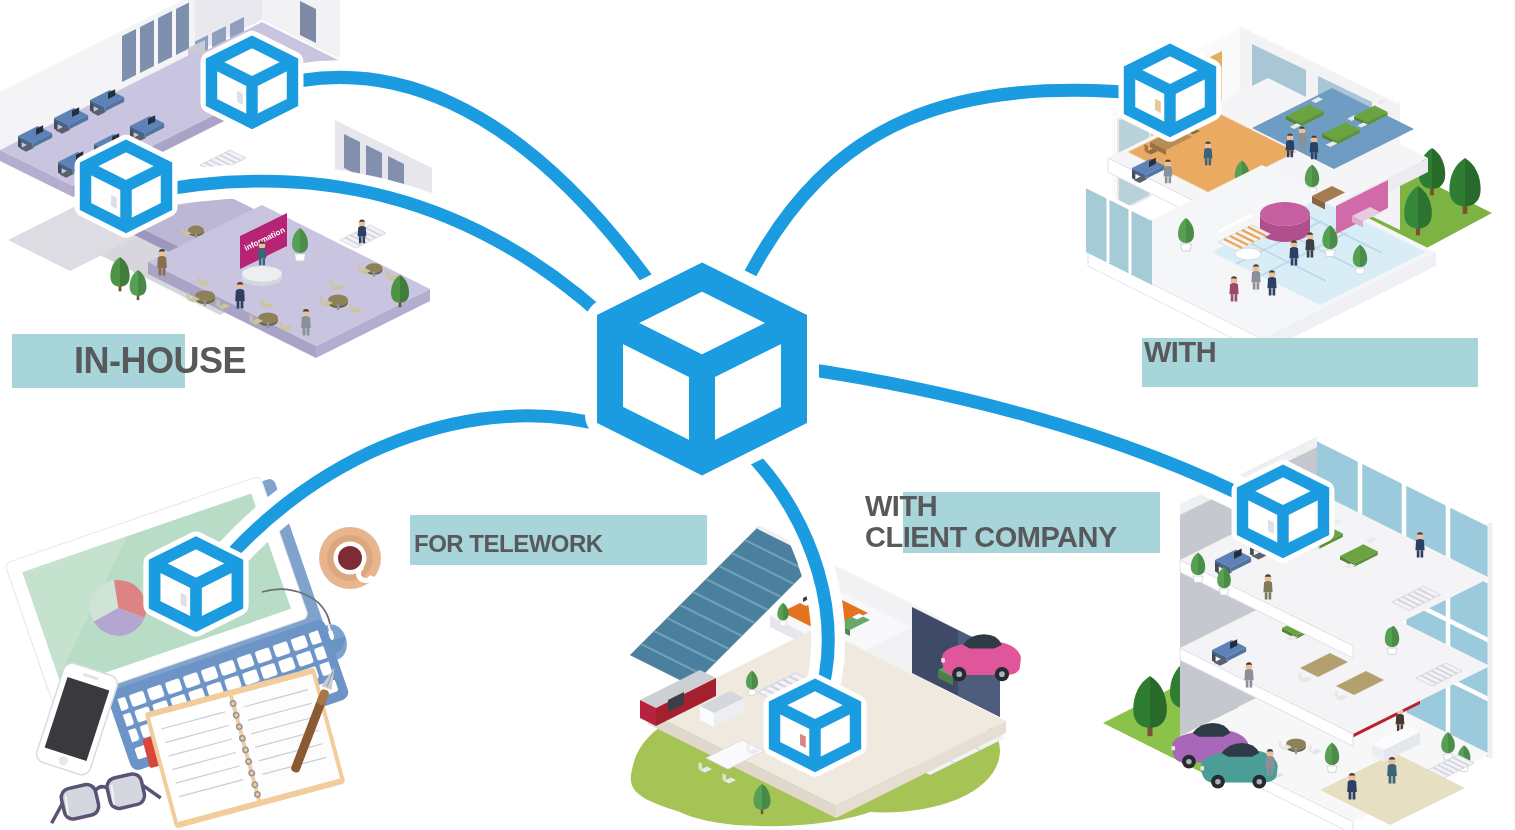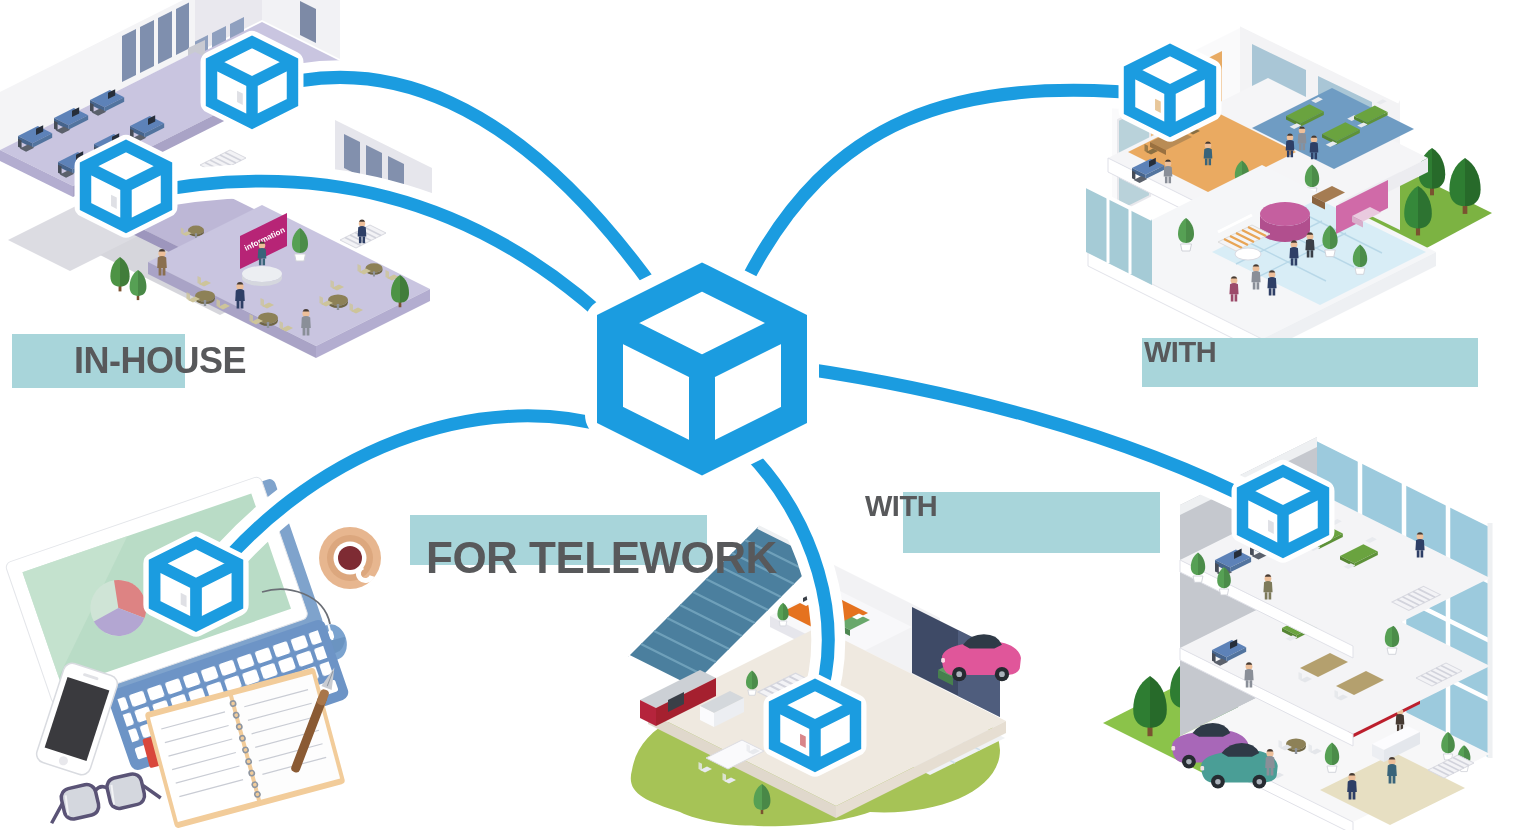--- a/index.html
+++ b/index.html
@@ -7,21 +7,21 @@
          font-family:"Liberation Sans",sans-serif;}
   .stage svg.scene{position:absolute;left:0;top:0;z-index:1;}
   .lbl{position:absolute;z-index:2;}
   .lbl .bg{position:absolute;background:#a8d5da;}
   .lbl .tx{position:absolute;font-weight:700;color:#58595b;white-space:nowrap;letter-spacing:-0.5px;}
   #lbl-inhouse .bg{left:12px;top:334px;width:173px;height:54px;}
   #lbl-inhouse .tx{left:30px;top:339px;font-size:36px;line-height:44px;margin-left:44px;}
   #lbl-group .bg{left:1142px;top:338px;width:336px;height:49px;}
   #lbl-group .tx{left:1144px;top:337px;font-size:29px;line-height:31px;}
   #lbl-telework .bg{left:410px;top:515px;width:297px;height:50px;}
-  #lbl-telework .tx{left:414px;top:539px;font-size:44px;line-height:38px;margin-left:12px;}
+  #lbl-telework .tx{left:414px;top:525px;font-size:24px;line-height:38px;}
   #lbl-client .bg{left:903px;top:492px;width:257px;height:61px;}
   #lbl-client .tx{left:865px;top:491px;font-size:29px;line-height:31px;}
   text.sign{font-family:"Liberation Sans",sans-serif;font-weight:700;fill:#ffffff;}
 </style>
 </head>
 <body>
 
 <div class="stage">
 
 <svg class="scene" width="1515" height="830" viewBox="0 0 1515 830">
@@ -516,16 +516,16 @@
 <div class="lbl" id="lbl-group">
   <div class="bg"></div>
   <div class="tx"><span>WITH</span><br></div>
 </div>
 <div class="lbl" id="lbl-telework">
   <div class="bg"></div>
   <div class="tx">FOR TELEWORK</div>
 </div>
 <div class="lbl" id="lbl-client">
   <div class="bg"></div>
-  <div class="tx"><span>WITH</span><br></div>
+  <div class="tx"><span>WITH</span><br><span>CLIENT COMPANY</span></div>
 </div>
 
 </div>
 
 </body></html>

